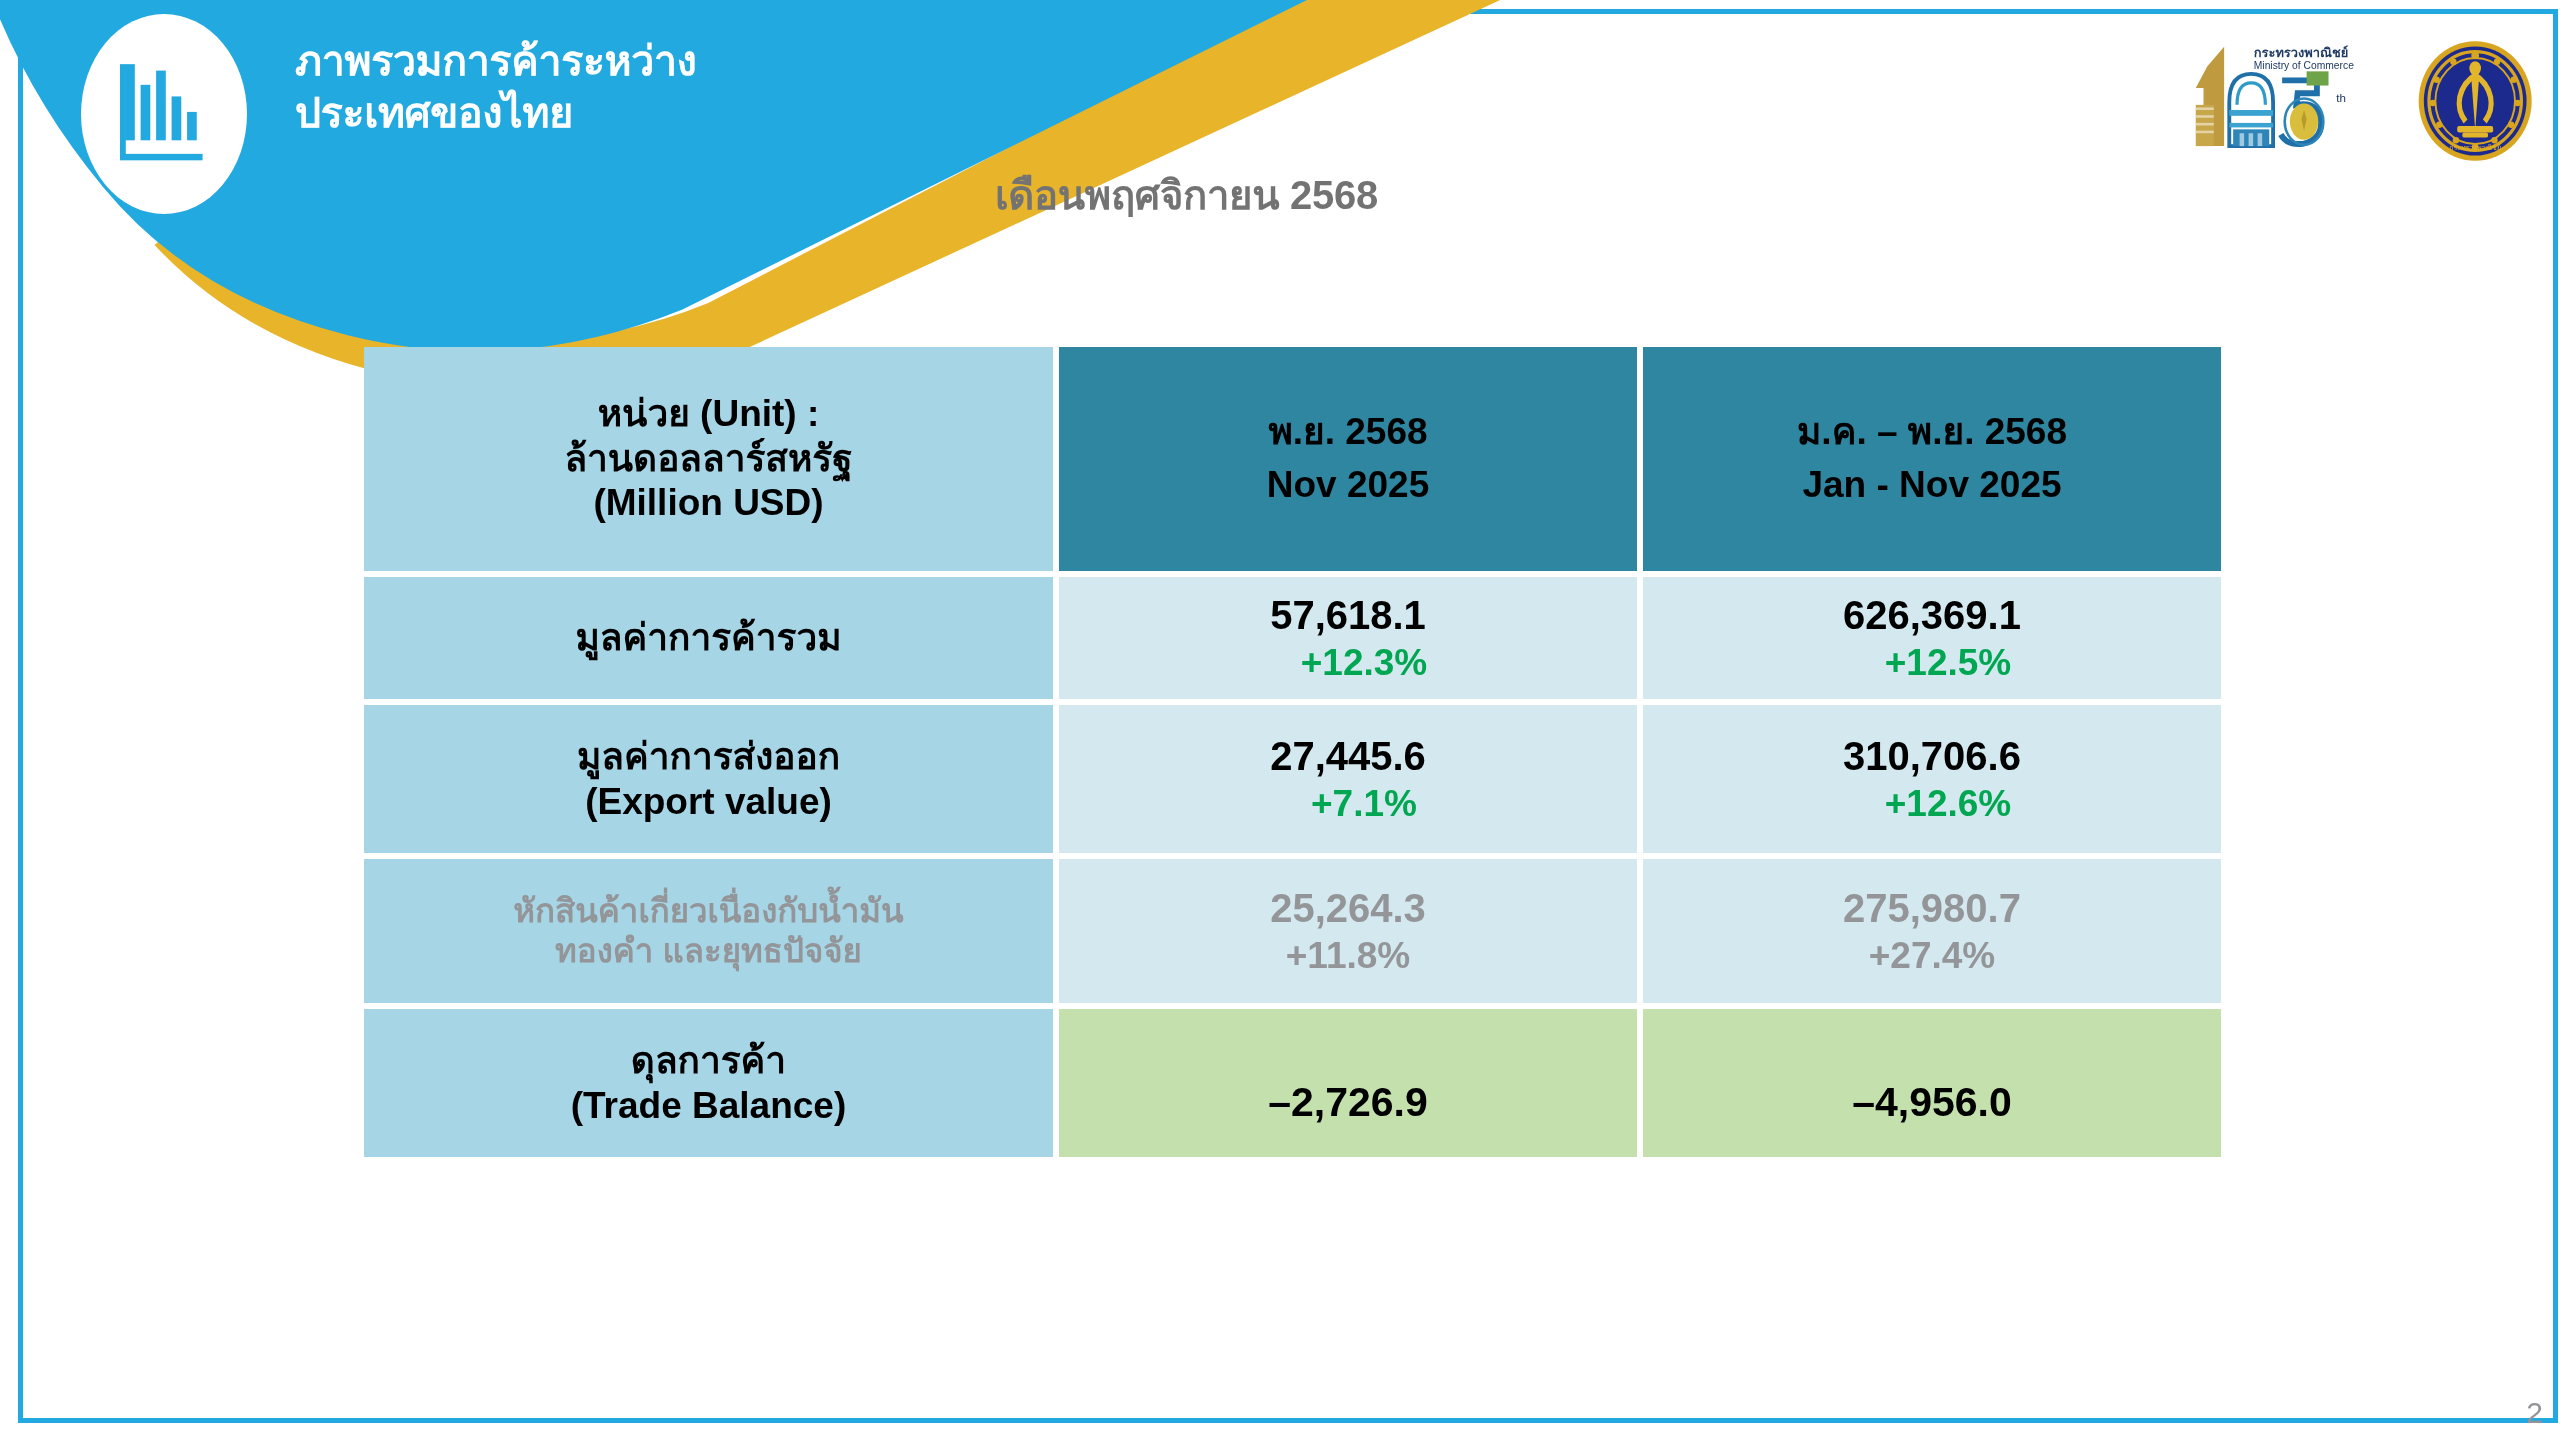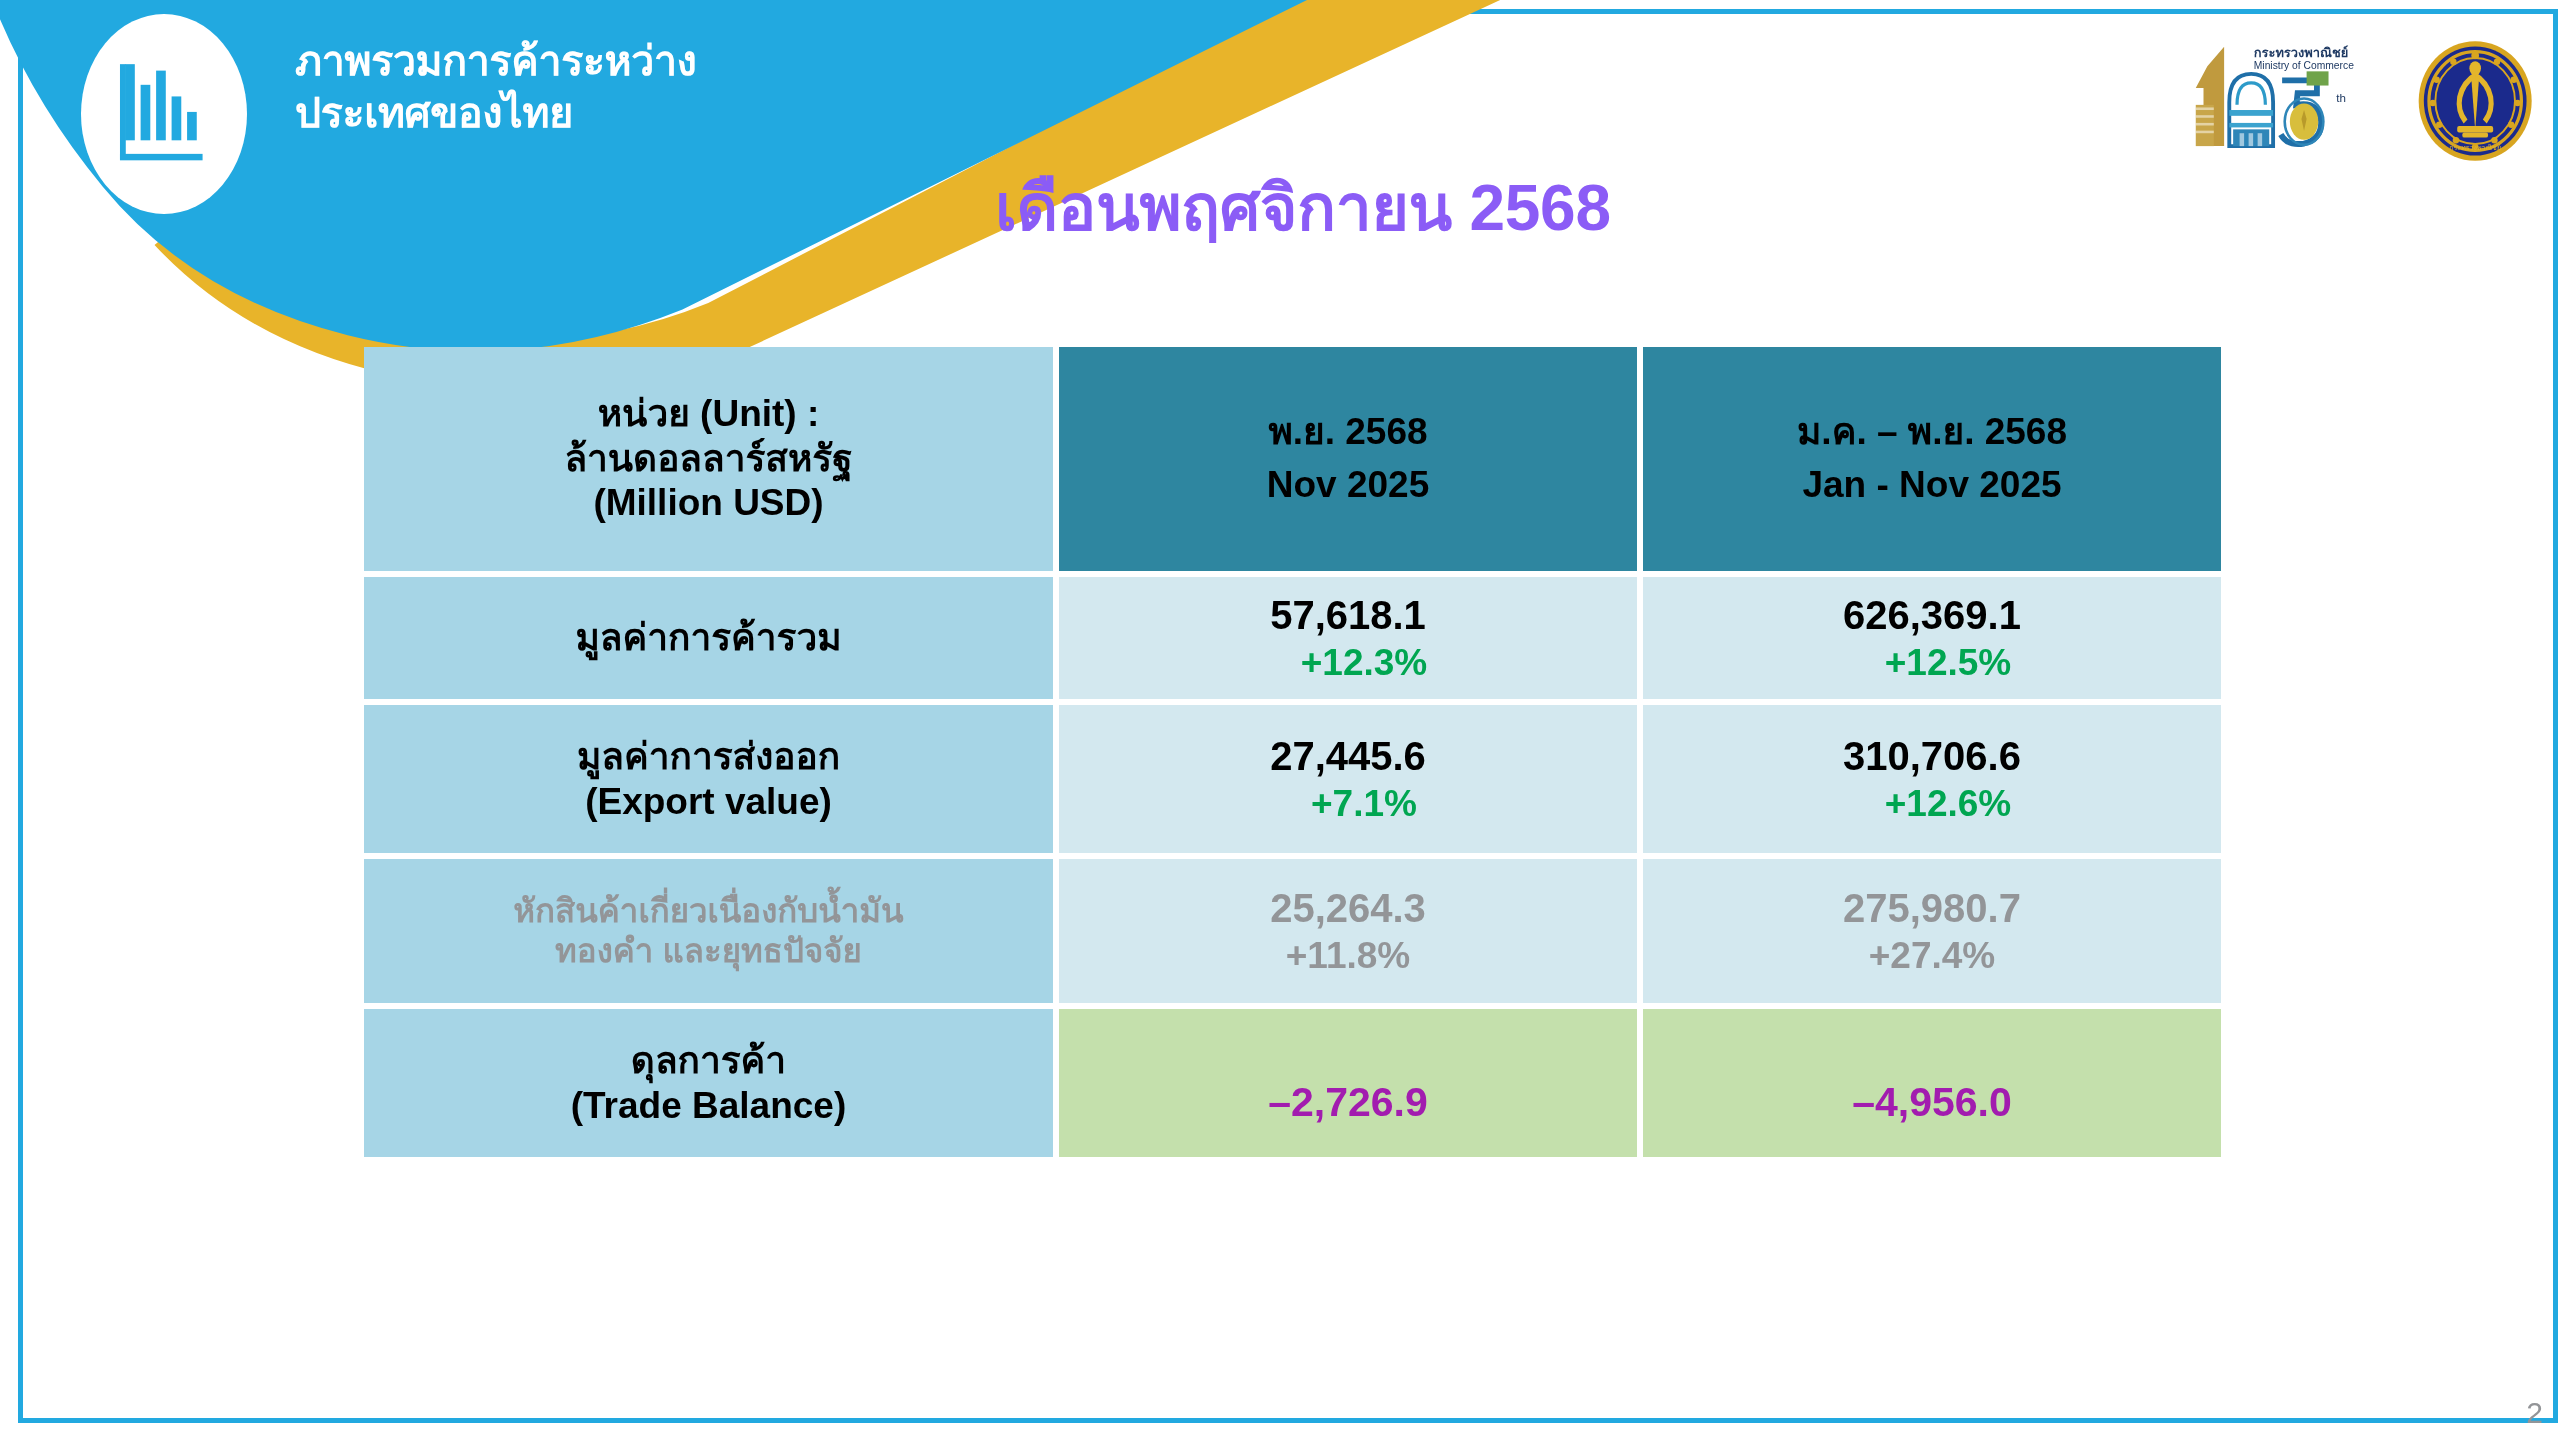--- a/index.html
+++ b/index.html
@@ -69,23 +69,23 @@
     letter-spacing: -0.3px;
     white-space: pre-line;
     text-shadow: 0 0 0.6px rgba(255,255,255,0.4);
   }
 
   
   .slide-title {
     position: absolute;
     left: 995px;
     top: 173px;
-    color: #8b5cf6;
-    font-weight: 700;
-    font-size: 64px;
+    color: #737373;
+    font-weight: 700;
+    font-size: 40px;
     line-height: 1.1;
     letter-spacing: -0.3px;
     white-space: nowrap;
   }
 
   
   .org-logos {
     position: absolute;
     right: 41px;
     top: 40px;
@@ -189,21 +189,21 @@
   }
   .pct-up   { color: #00A651; margin-left: 32px; }
   .pct-muted{ color: #939598; }
 
   tr.r-oil .v-main { color: #939598; }
 
   .v-balance {
     display: block;
     font-size: 41px;
     line-height: 1.12;
-    color: #a21caf;
+    color: #000000;
     font-weight: 700;
     margin-top: 39px;
   }
 
   
   .page-num {
     position: absolute;
     right: 33px;
     bottom: 19.3px;
     color: #939598;

